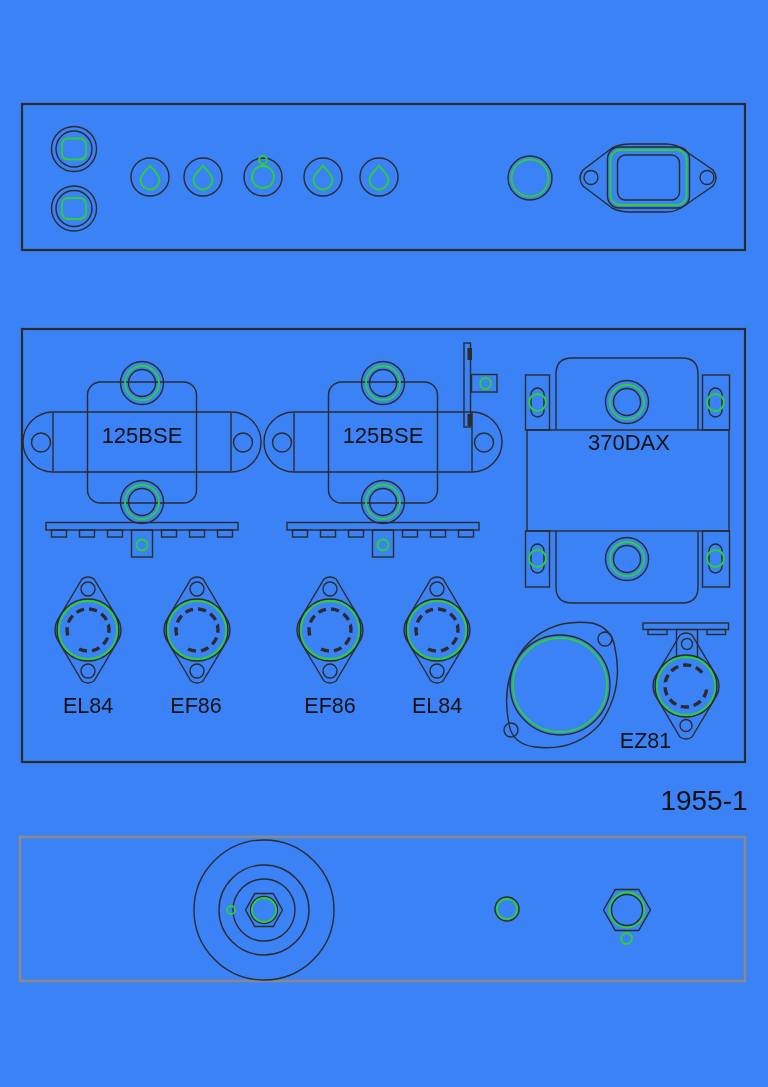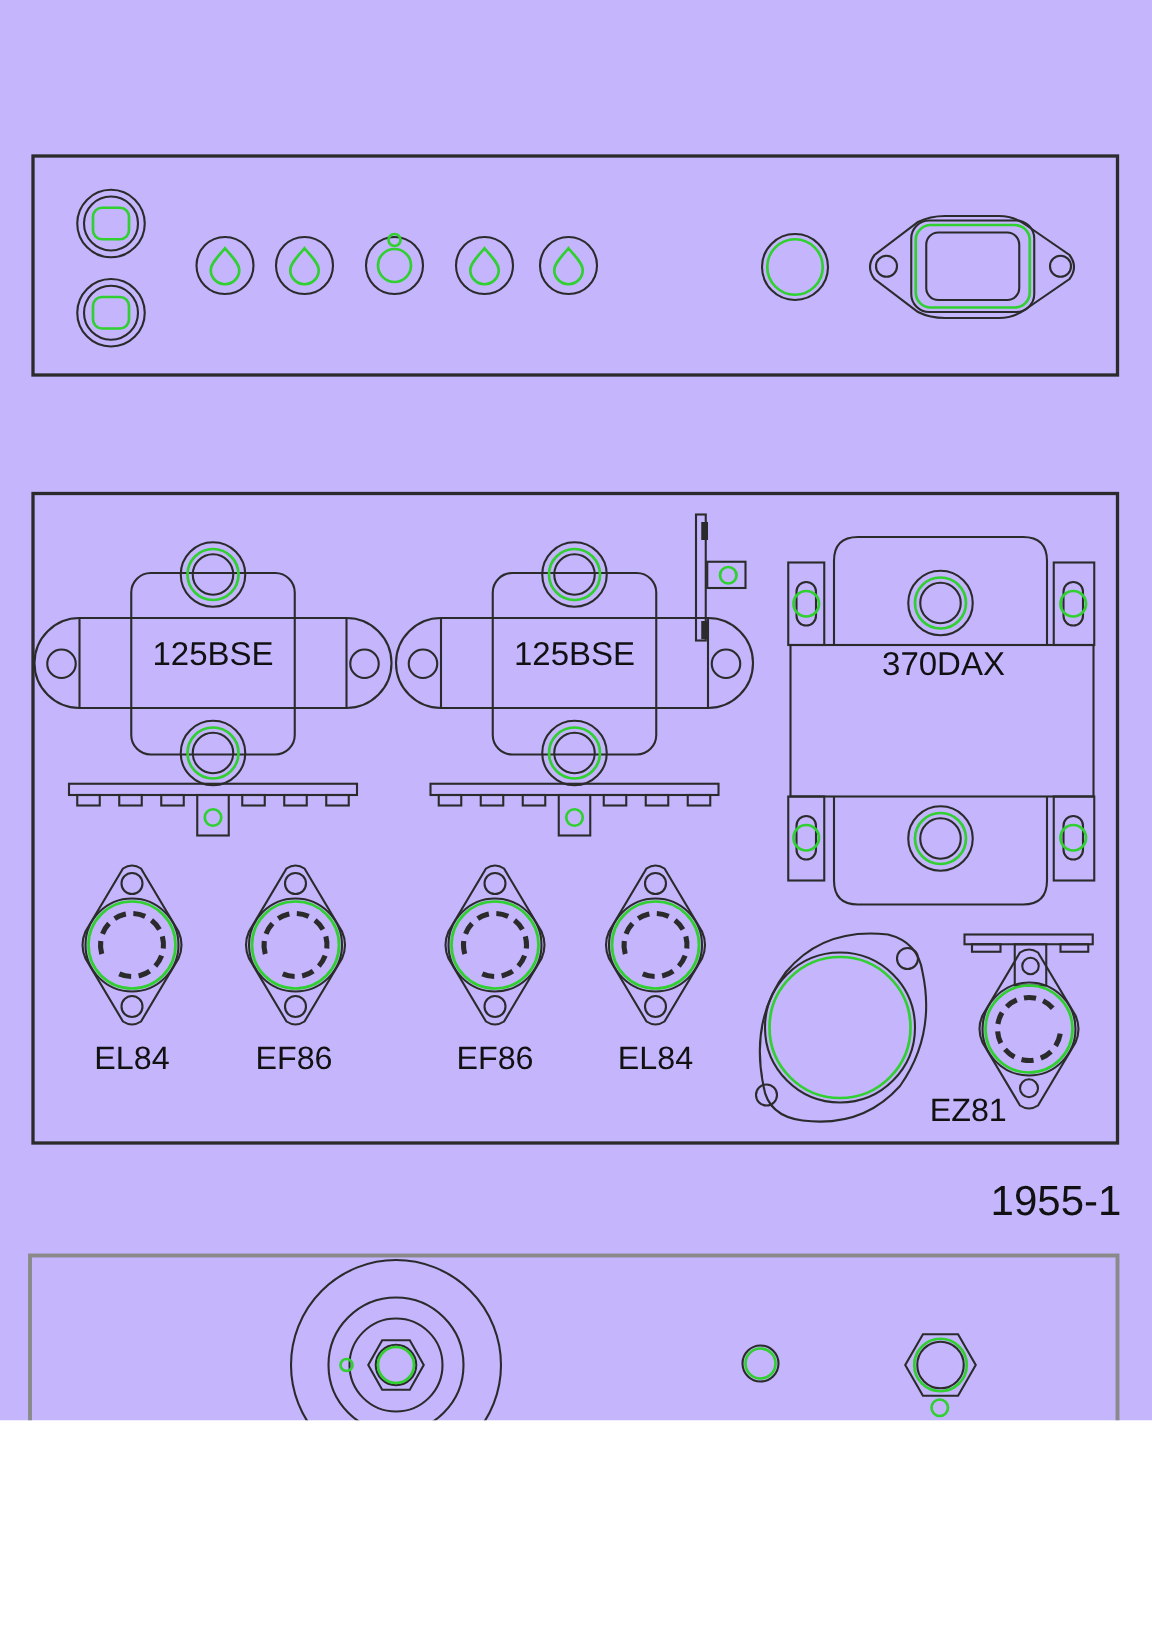--- a/index.html
+++ b/index.html
@@ -1,16 +1,16 @@
 <!DOCTYPE html>
 <html style="--ink: #2b2b2b; --highlight_green: #2fd02f; --rear_panel_gray: #8a8a8a;"><head>
 <meta charset="utf-8">
 <style>
   html,body{margin:0;padding:0;background:#ffffff;}
-  .page{position:relative;width:768px;height:947px;background:#c4b5fd;overflow:hidden;
+  .page{position:relative;width:768px;height:1087px;background:#3b82f6;overflow:hidden;
         font-family:"Liberation Sans",sans-serif;}
   svg{position:absolute;left:0;top:0;}
   .ink{stroke:var(--ink);fill:none;stroke-width:1.4;}
   .ink-fill{fill:var(--ink);stroke:none;}
   .grn{stroke:var(--highlight_green);fill:none;stroke-width:1.8;}
   .panel{stroke:var(--ink);fill:none;stroke-width:2.2;}
   .panel-gray{stroke:var(--rear_panel_gray);fill:none;stroke-width:2.6;}
   text{fill:#111;font-family:"Liberation Sans",sans-serif;}
   .lbl{font-size:22px;text-anchor:middle;}
   .lbl-sm{font-size:21.5px;text-anchor:middle;}

